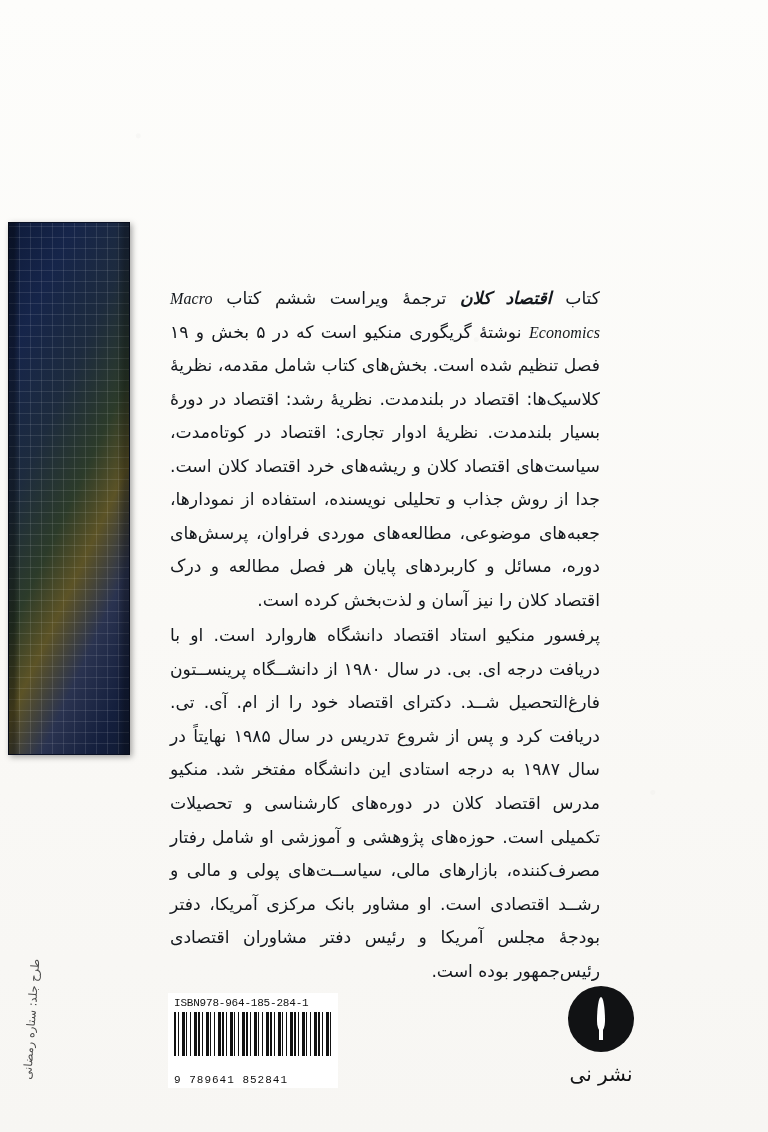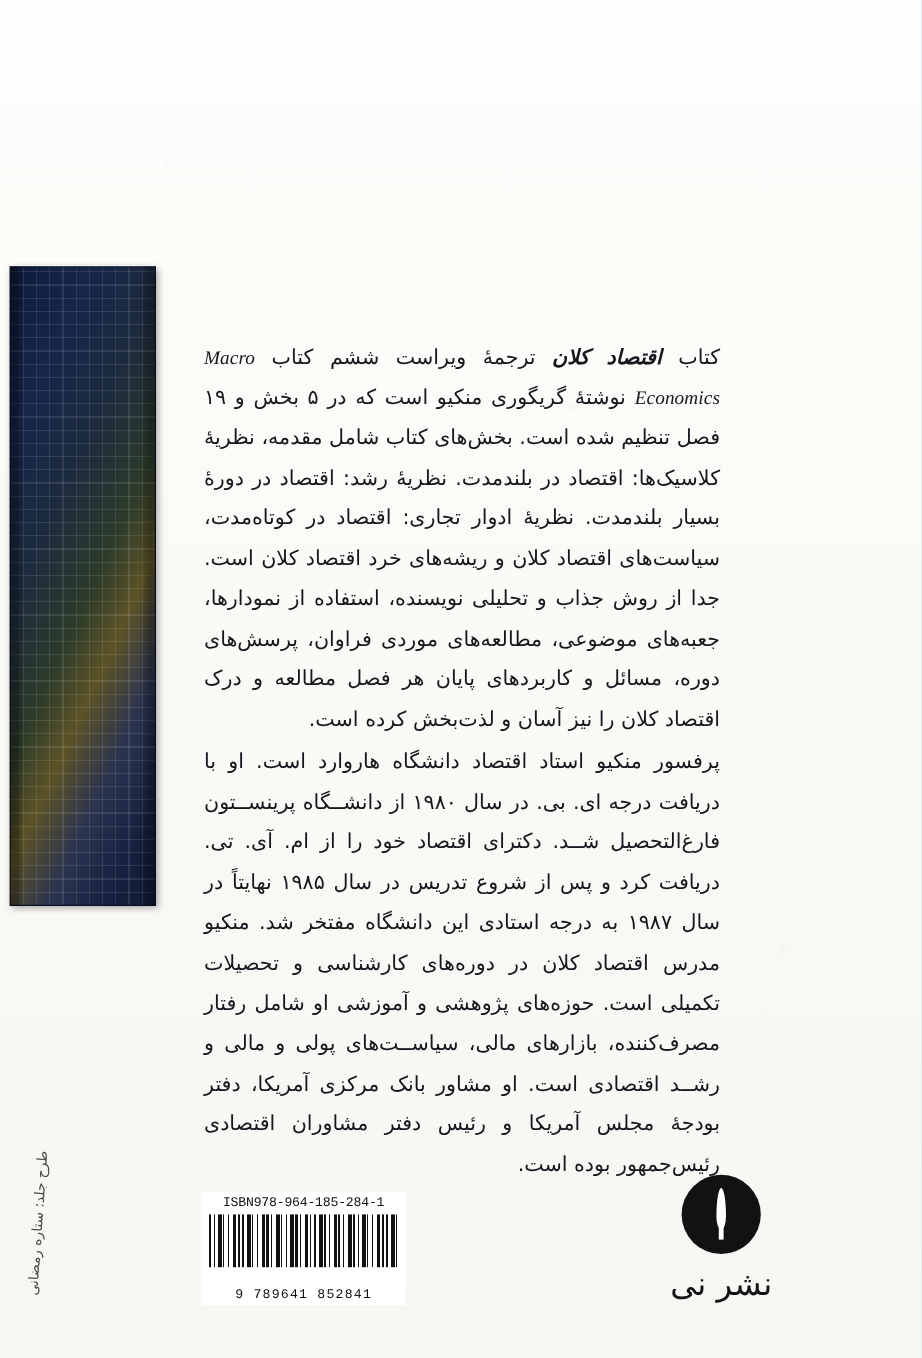--- a/index.html
+++ b/index.html
@@ -12,21 +12,21 @@
     height: 1132px;
     position: relative;
     overflow: hidden;
     font-family: "DejaVu Sans", "Liberation Sans", sans-serif;
   }
 
   
   #back-cover {
     position: absolute;
     inset: 0;
-    background: #7dd3fc;
+    background: #fdba74;
     text-decoration: underline;
   }
   #paper-texture {
     position: absolute;
     inset: 0;
     background:
       radial-gradient(circle at 18% 12%, rgba(0,0,0,0.018) 0 2px, transparent 3px),
       radial-gradient(circle at 62% 30%, rgba(0,0,0,0.015) 0 2px, transparent 3px),
       radial-gradient(circle at 85% 70%, rgba(0,0,0,0.015) 0 2px, transparent 3px),
       linear-gradient(180deg, #fdfdfb 0%, #faf9f6 55%, #f7f6f3 100%);
@@ -97,21 +97,20 @@
   }
 
   
   #barcode-block {
     position: absolute;
     left: 168px;
     bottom: 44px;
     width: 158px;
     background: #ffffff;
     padding: 4px 6px 2px 6px;
-    text-align: center;
   }
   #isbn-text {
     font-family: "Liberation Mono", "DejaVu Sans Mono", monospace;
     font-size: 11px;
     letter-spacing: -0.2px;
     color: #111;
     direction: ltr;
     margin-bottom: 3px;
   }
   #barcode-bars {
@@ -163,21 +162,21 @@
     content: "";
     position: absolute;
     left: 50%;
     top: 43px;
     width: 4px;
     height: 11px;
     margin-left: -2px;
     background: #ffffff;
   }
   #publisher-name {
-    font-size: 27px;
+    font-size: 20px;
     color: #111214;
     direction: rtl;
     letter-spacing: 0.5px;
   }
 </style>
 </head>
 <body>
 
 <div id="back-cover">
 

